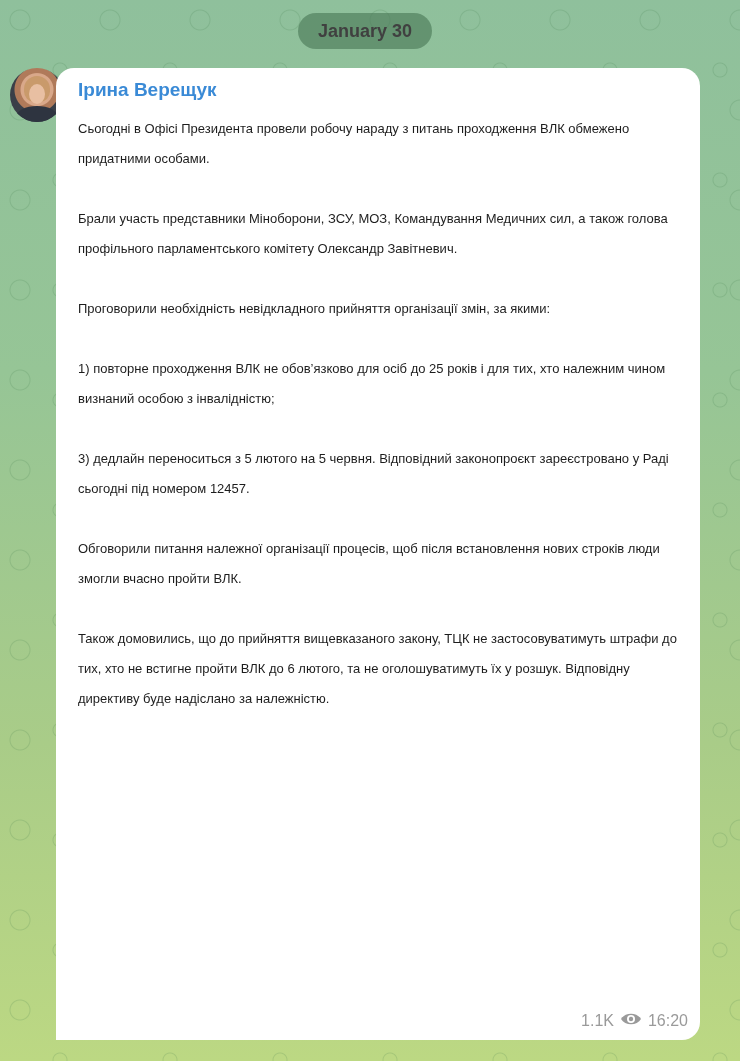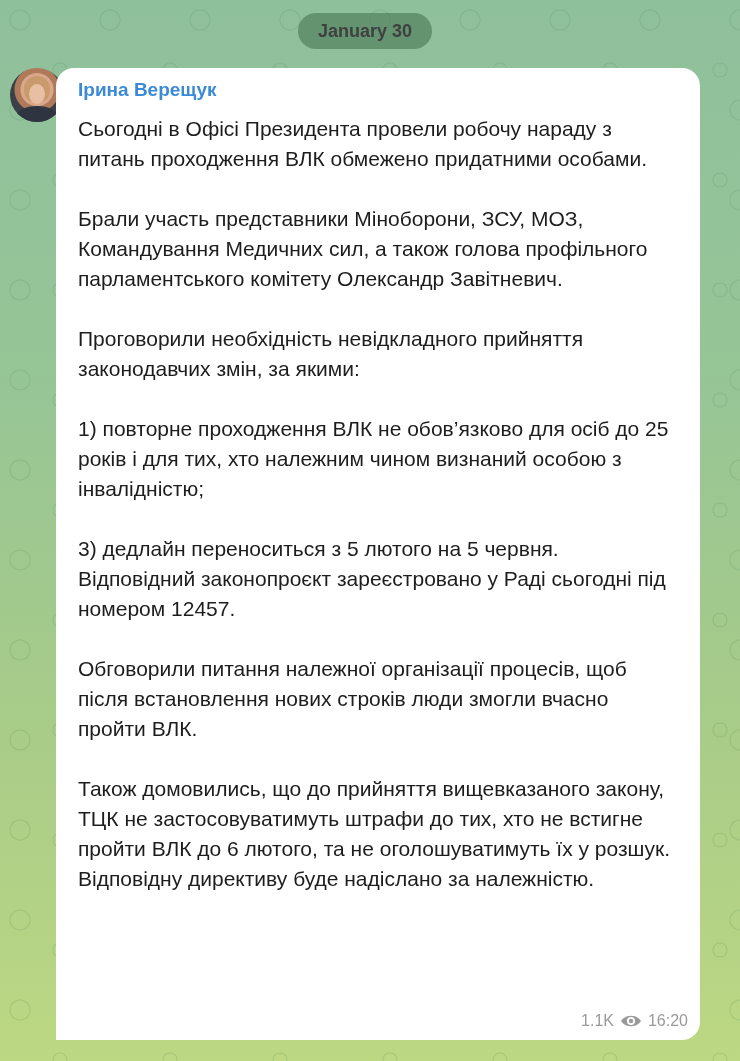--- a/index.html
+++ b/index.html
@@ -32,23 +32,23 @@
   .bubble {
     position:absolute; left:56px; top:68px; width:644px; height:972px;
     background:#fff; border-radius:18px 18px 18px 0;
     box-sizing:border-box; padding:10px 22px 0 22px;
   }
   .tail {
     position:absolute; left:58px; top:1022px; width:18px; height:18px;
     background: radial-gradient(circle at 0 0, transparent 17px, #fff 18px);
   }
   .sender { color:#3a8ad6; font-weight:bold; font-size:19px; line-height:24px; margin-bottom:12px; }
-  .text p { margin:0 0 30px 0; font-size:21px; line-height:30px; color:#1d1d1d; }
+  .text p { margin:0 0 30px 0; font-size:13px; line-height:30px; color:#1d1d1d; }
   .meta {
-    position:absolute; right:12px; bottom:10px; display:flex; align-items:center; gap:6px;
+    position:absolute; right:12px; bottom:10px; display:flex; gap:6px;
     color:#9a9a9a; font-size:16px;
   }
   .eye { width:22px; height:14px; display:inline-block; }
 </style>
 </head>
 <body>
 
 <div class="pattern"></div>
 
 <div class="date-pill">
@@ -61,21 +61,21 @@
   <div class="face"></div>
 </div>
 
 <div class="tail"></div>
 
 <div class="bubble">
   <div class="sender">Ірина Верещук</div>
   <div class="text">
     <p>Сьогодні в Офісі Президента провели робочу нараду з питань проходження ВЛК обмежено придатними особами.</p>
     <p>Брали участь представники Міноборони, ЗСУ, МОЗ, Командування Медичних сил, а також голова профільного парламентського комітету Олександр Завітневич.</p>
-    <p>Проговорили необхідність невідкладного прийняття законодавчих змін, за якими:</p>
+    <p>Проговорили необхідність невідкладного прийняття організації змін, за якими:</p>
     <p>1) повторне проходження ВЛК не обов’язково для осіб до 25 років і для тих, хто належним чином визнаний особою з інвалідністю;</p>
     <p>3) дедлайн переноситься з 5 лютого на 5 червня. Відповідний законопроєкт зареєстровано у Раді сьогодні під номером 12457.</p>
     <p>Обговорили питання належної організації процесів, щоб після встановлення нових строків люди змогли вчасно пройти ВЛК.</p>
     <p>Також домовились, що до прийняття вищевказаного закону, ТЦК не застосовуватимуть штрафи до тих, хто не встигне пройти ВЛК до 6 лютого, та не оголошуватимуть їх у розшук. Відповідну директиву буде надіслано за належністю.</p>
   </div>
   <div class="meta">
     <span>1.1K</span>
     <span class="eye">
       <svg width="22" height="14" viewBox="0 0 22 14">
         <path d="M1 7 C5 0,17 0,21 7 C17 14,5 14,1 7Z" fill="#9a9a9a"></path>

